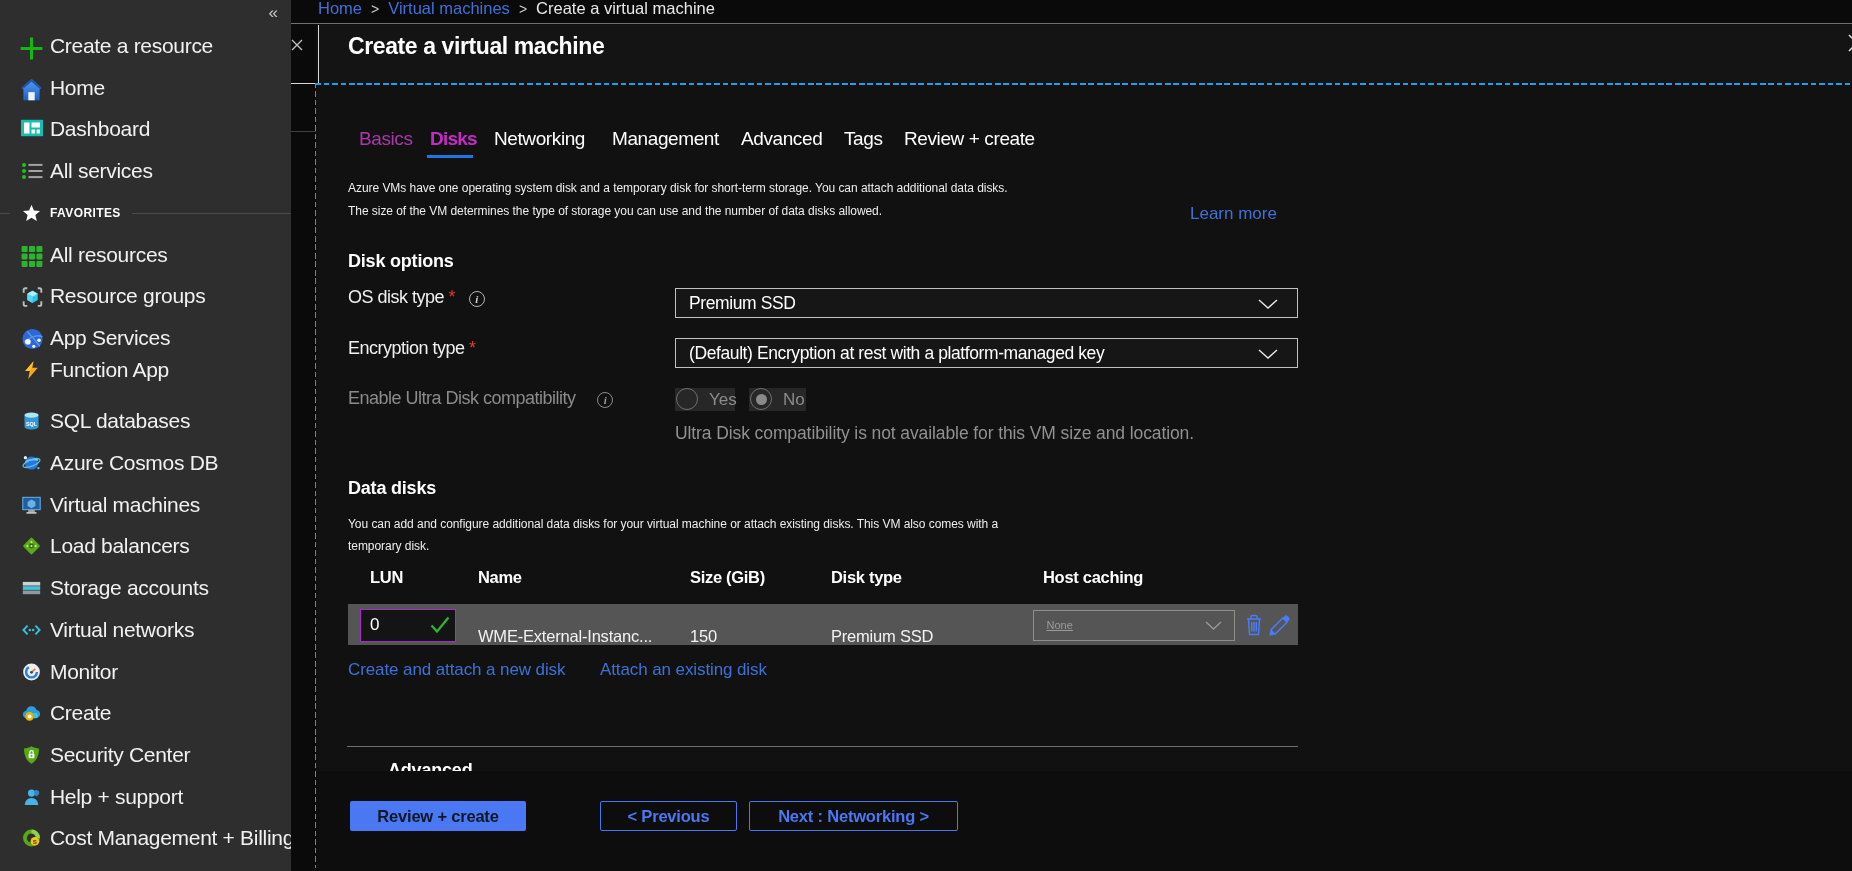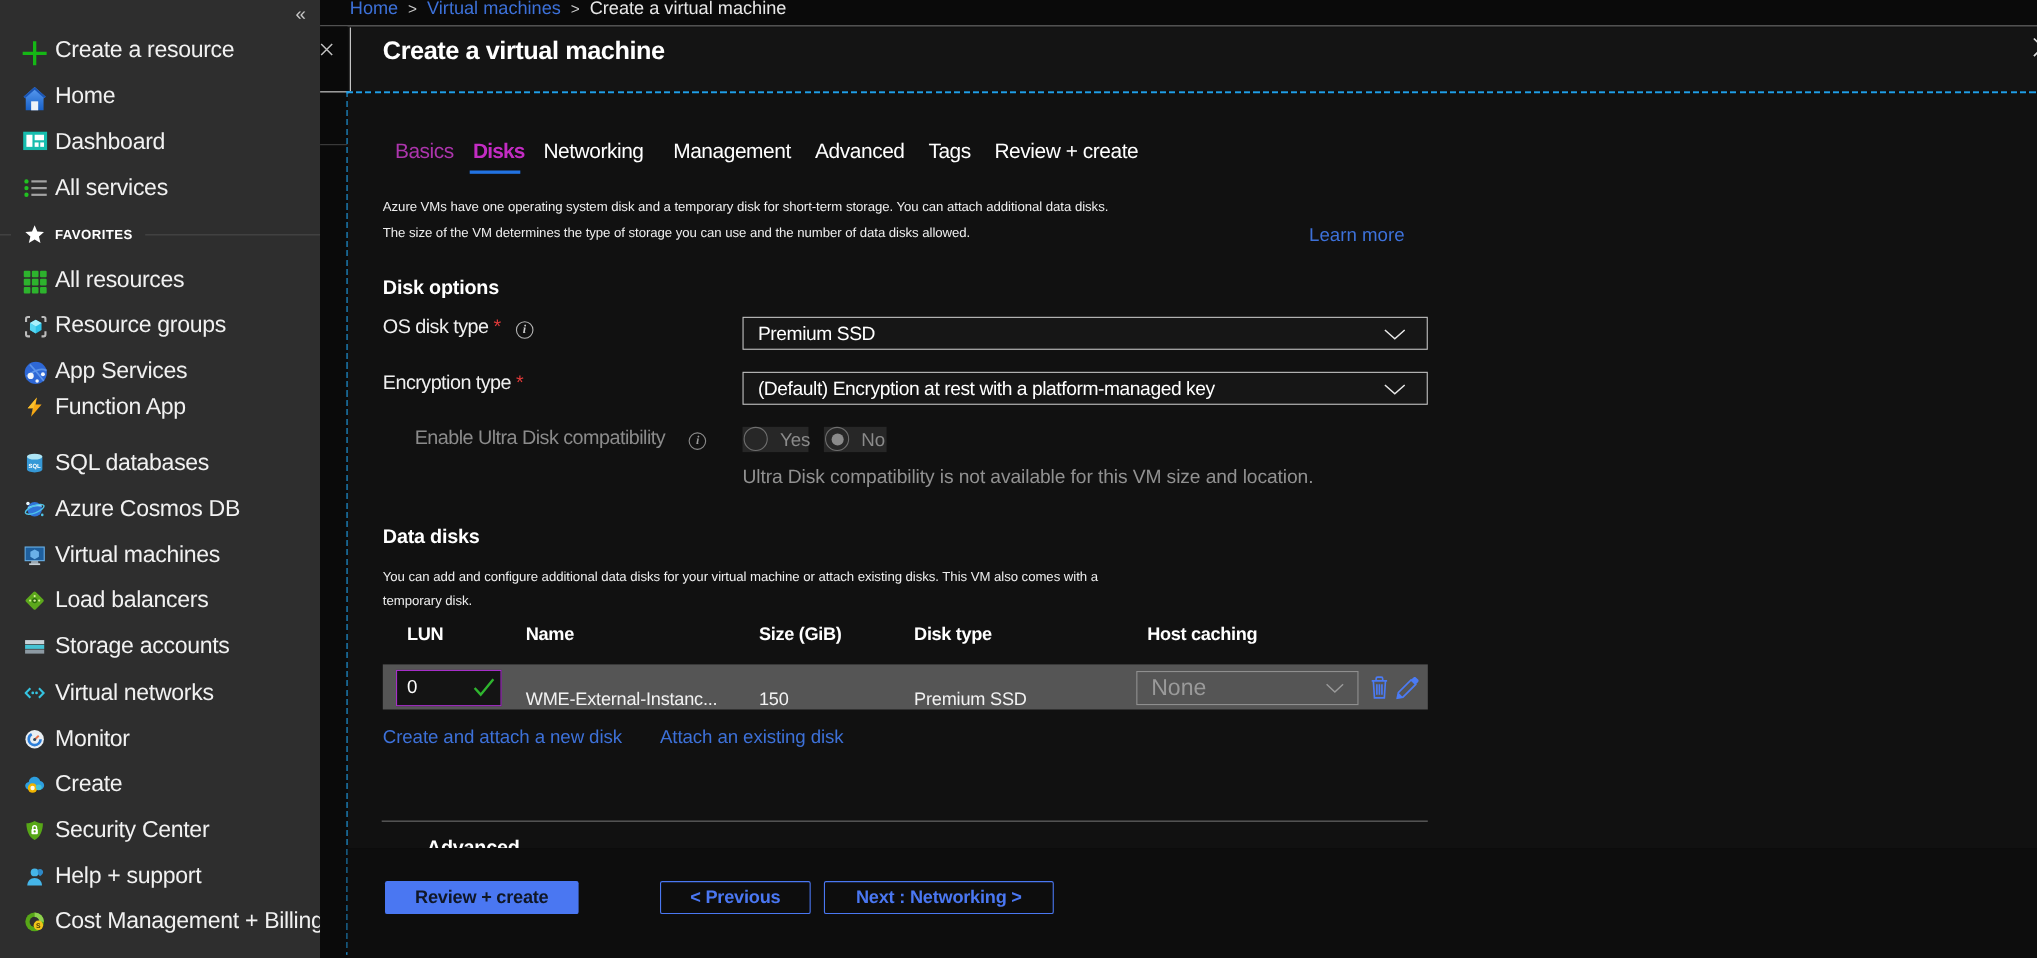--- a/index.html
+++ b/index.html
@@ -292,21 +292,21 @@
           <svg width="20" height="10" viewBox="0 0 20 10">
             <path d="M1 1 L10 9 L19 1" stroke="#e8e8e8" stroke-width="1.4" fill="none"></path>
           </svg>
         </span></div>
   <div class="lbl abs" style="left:32px; top:253px;">Encryption type <span class="req">*</span></div>
   <div class="dd" style="top:253px;">(Default) Encryption at rest with a platform-managed key<span class="chev">
           <svg width="20" height="10" viewBox="0 0 20 10">
             <path d="M1 1 L10 9 L19 1" stroke="#e8e8e8" stroke-width="1.4" fill="none"></path>
           </svg>
         </span></div>
-  <div class="lbl dis abs" style="left:32px; top:303px; color:#8b8b8b;margin-left:29px;">Enable Ultra Disk compatibility <span class="info" style="border-color:#8b8b8b; color:#9b9b9b; margin-left:17px;">i</span></div>
+  <div class="lbl dis abs" style="left:32px; top:303px; color:#8b8b8b;">Enable Ultra Disk compatibility <span class="info" style="border-color:#8b8b8b; color:#9b9b9b; margin-left:17px;">i</span></div>
 
   <div class="abs" style="left:359px; top:303px; width:60px; height:23px; background:#272727;"></div>
   <div class="abs" style="left:360px; top:303px; width:22px; height:22px; border:1.5px solid #6f6f6f; border-radius:50%;"></div>
   <div class="abs" style="left:393px; top:305px; color:#8b8b8b; font-size:17px;">Yes</div>
   <div class="abs" style="left:433px; top:303px; width:57px; height:23px; background:#272727;"></div>
   <div class="abs" style="left:434px; top:303px; width:22px; height:22px; border:1.5px solid #6f6f6f; border-radius:50%;"></div>
   <div class="abs" style="left:440px; top:309px; width:11px; height:11px; border-radius:50%; background:#8a8a8a;"></div>
   <div class="abs" style="left:467px; top:305px; color:#8b8b8b; font-size:17px;">No</div>
   <div class="abs dis" style="left:359px; top:338px; font-size:17.5px; letter-spacing:-0.1px; color:#919191;">Ultra Disk compatibility is not available for this VM size and location.</div>
 
@@ -321,21 +321,21 @@
   <div class="thead abs" style="left:727px; top:483px;">Host caching</div>
   <div class="abs" style="left:32px; top:518.7px; width:950px; height:41px; background:#555555;"></div>
   <div class="abs" style="left:44px; top:524px; width:96px; height:33px; background:#141414; border:1.5px solid #a62ec9;"></div>
   <div class="abs" style="left:54px; top:530px; color:#ffffff; font-size:17px;">0</div>
   <svg class="abs" style="left:114px; top:531px;" width="20" height="18" viewBox="0 0 20 18">
         <path d="M1.5 9.5 L7 15.5 L18.5 1.5" stroke="#2fb52f" stroke-width="2.2" fill="none"></path>
       </svg>
   <div class="rowtxt abs" style="left:162px; top:529px;">WME-External-Instanc...</div>
   <div class="rowtxt abs" style="left:374px; top:529px;">150</div>
   <div class="rowtxt abs" style="left:515px; top:529px;">Premium SSD</div>
-  <div class="abs" style="left:716.5px; top:524.9px; width:202px; height:31px; border:1px solid #8f8f8f; color:#9a9a9a; font-size:21px; line-height:29px; padding-left:13px;">None<span class="chev" style="right:12px; width:17px;">
+  <div class="abs" style="left:716.5px; top:524.9px; width:202px; height:31px; border:1px solid #8f8f8f; color:#9a9a9a; font-size:11px; line-height:29px; padding-left:13px;text-decoration:underline;">None<span class="chev" style="right:12px; width:17px;">
           <svg width="17" height="9" viewBox="0 0 17 9">
             <path d="M1 1 L8.5 8 L16 1" stroke="#9a9a9a" stroke-width="1.3" fill="none"></path>
           </svg>
         </span></div>
   <svg class="abs" style="left:929px; top:529px;" width="18" height="22" viewBox="0 0 18 22">
         <path d="M2 5 H16 M6 5 V3 C6 2.2 6.6 1.6 7.4 1.6 H10.6 C11.4 1.6 12 2.2 12 3 V5 M3.5 5 L4.5 20.4 H13.5 L14.5 5 M6.7 8 V17.5 M9 8 V17.5 M11.3 8 V17.5" stroke="#4b7bf5" stroke-width="1.5" fill="none"></path>
       </svg>
   <svg class="abs" style="left:953px; top:529px;" width="22" height="22" viewBox="0 0 22 22">
         <path d="M2.2 15.6 L13.8 4 L18 8.2 L6.4 19.8 L1.2 20.8 Z" fill="none" stroke="#4b7bf5" stroke-width="1.5"></path>
         <path d="M13.8 4 L16 1.8 C16.6 1.2 17.6 1.2 18.2 1.8 L20.2 3.8 C20.8 4.4 20.8 5.4 20.2 6 L18 8.2" fill="#4b7bf5"></path>

